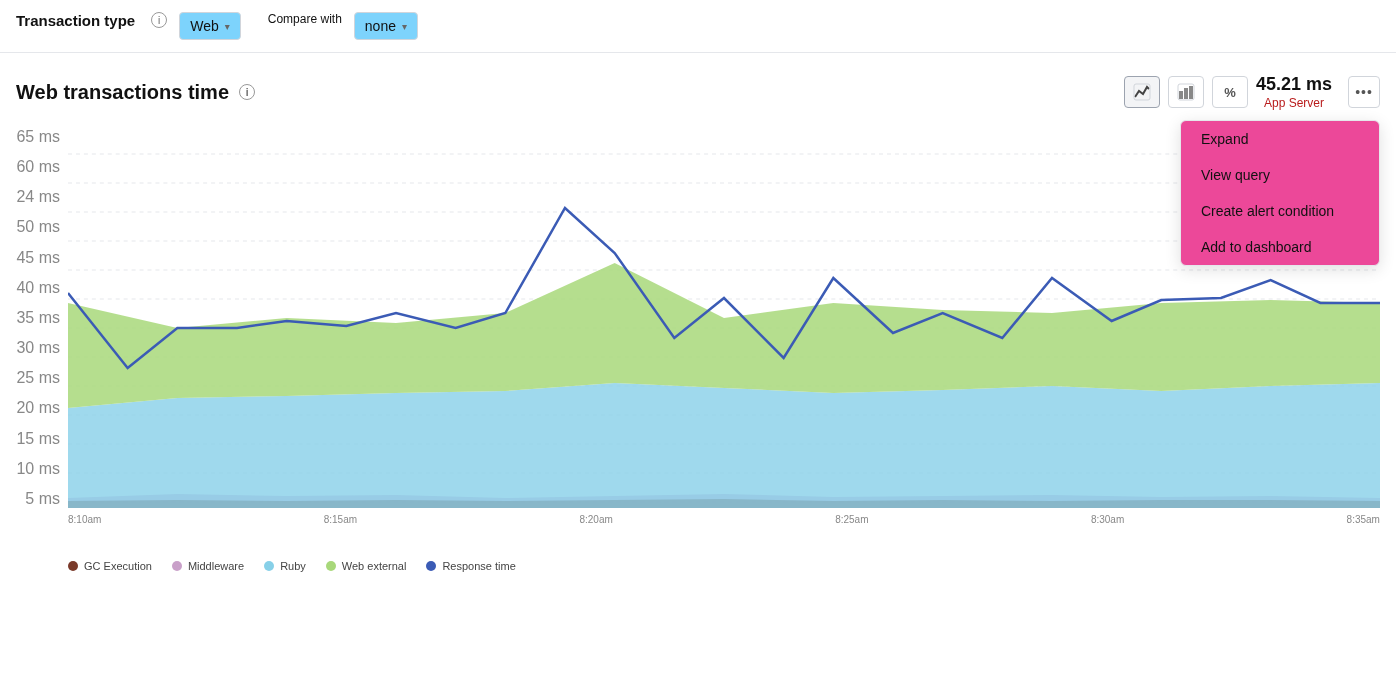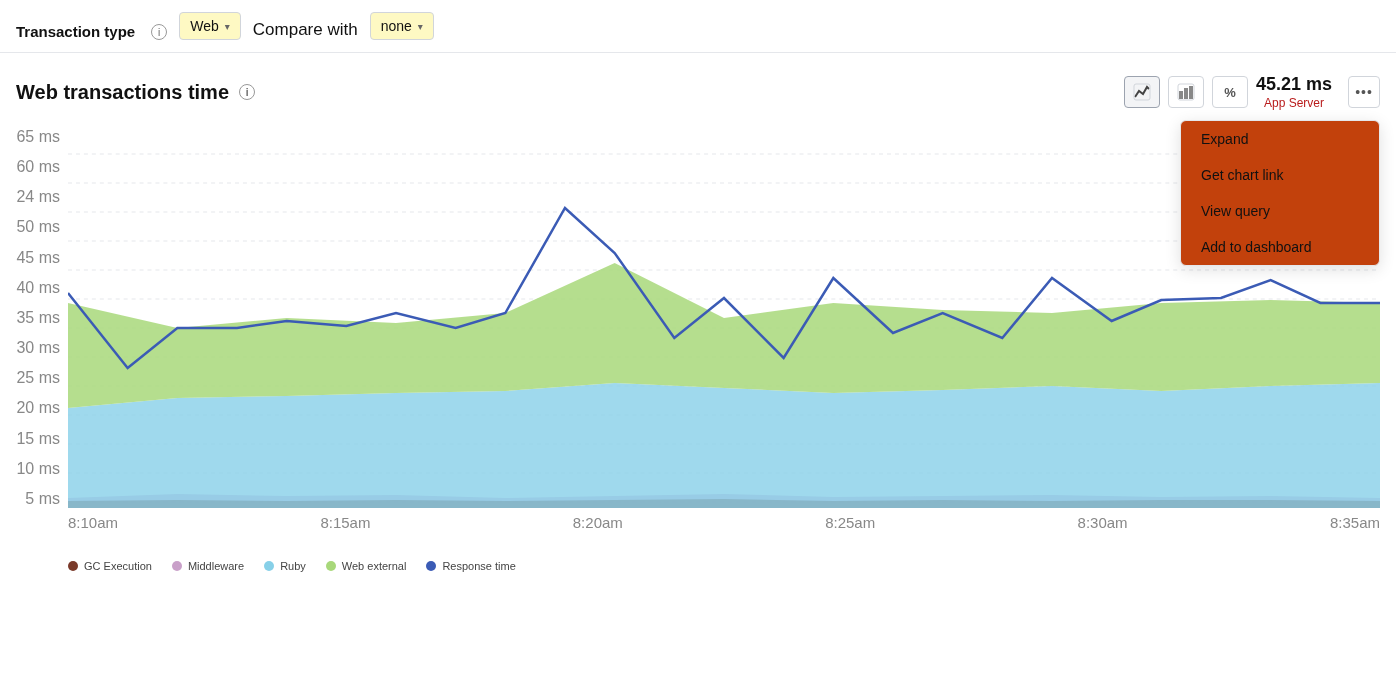--- a/index.html
+++ b/index.html
@@ -1,20 +1,20 @@
 <!DOCTYPE html>
 <html><head>
   <meta charset="utf-8">
   <style>
     * { box-sizing: border-box; margin: 0; padding: 0; }
     body { font-family: -apple-system, BlinkMacSystemFont, 'Segoe UI', sans-serif; background: #fff; color: #333; font-size: 14px; }
 
     .top-bar {
       display: flex;
-      align-items: flex-end;
+      align-items: flex-start;
       padding: 12px 16px;
       border-bottom: 1px solid #e5e7eb;
       gap: 12px;
     }
     .top-bar-label {
       font-weight: 600;
       font-size: 15px;
       color: #111;
     }
     .info-icon {
@@ -30,32 +30,32 @@
       cursor: default;
       margin-left: 4px;
     }
     .dropdown-btn {
       display: inline-flex;
       align-items: center;
       gap: 6px;
       border: 1px solid #d1d5db;
       border-radius: 4px;
       padding: 5px 10px;
-      background: #fef9c3;
+      background: #7dd3fc;
       cursor: pointer;
       font-size: 14px;
       color: #111;
     }
     .chevron { font-size: 10px; color: #666; }
 
     .compare-label {
-      font-size: 17px;
+      font-size: 12px;
       font-weight: 500;
       color: #111;
-      margin-left: 0;
+      margin-left: 15px;
     }
 
     .main-panel {
       padding: 20px 16px 16px;
       position: relative;
     }
 
     .chart-header {
       display: flex;
       align-items: center;
@@ -160,21 +160,21 @@
       left: 52px;
       right: 0;
       bottom: 0;
       height: 40px;
       display: flex;
       justify-content: space-between;
       align-items: flex-start;
       padding-top: 6px;
     }
     .x-label {
-      font-size: 15px;
+      font-size: 10px;
       color: #888;
       text-align: center;
     }
 
     .legend {
       display: flex;
       gap: 20px;
       margin-top: 12px;
       padding-left: 52px;
       flex-wrap: wrap;
@@ -190,21 +190,21 @@
       width: 10px;
       height: 10px;
       border-radius: 50%;
     }
 
     
     .dropdown-menu {
       position: absolute;
       right: 0;
       top: 44px;
-      background: #c2410c;
+      background: #ec4899;
       border: 1px solid #e5e7eb;
       border-radius: 6px;
       box-shadow: 0 4px 16px rgba(0,0,0,0.12);
       z-index: 100;
       min-width: 200px;
     }
     .dropdown-menu-item {
       padding: 10px 20px;
       font-size: 14px;
       color: #111;
@@ -261,22 +261,22 @@
         <div class="val">45.21 ms</div>
         <div class="sub">App Server</div>
       </div>
       <div style="position:relative;">
         <button class="more-btn" id="moreBtn">
           <span style="letter-spacing:1px;font-size:14px;">•••</span>
         </button>
         
         <div class="dropdown-menu" id="contextMenu" style="display: block;">
           <div class="dropdown-menu-item">Expand</div>
-          <div class="dropdown-menu-item">Get chart link</div>
           <div class="dropdown-menu-item">View query</div>
+          <div class="dropdown-menu-item">Create alert condition</div>
           <div class="dropdown-menu-item">Add to dashboard</div>
         </div>
       </div>
     </div>
   </div>
 
   <div class="chart-container">
     <div class="chart-area">
 
       <div class="y-axis">

